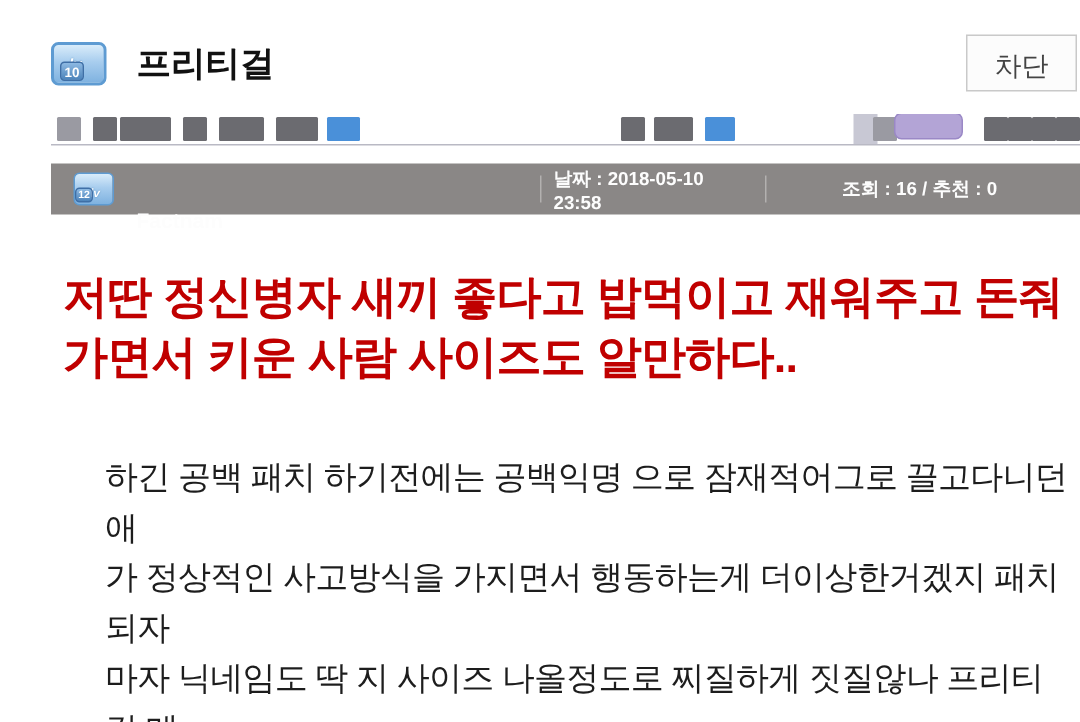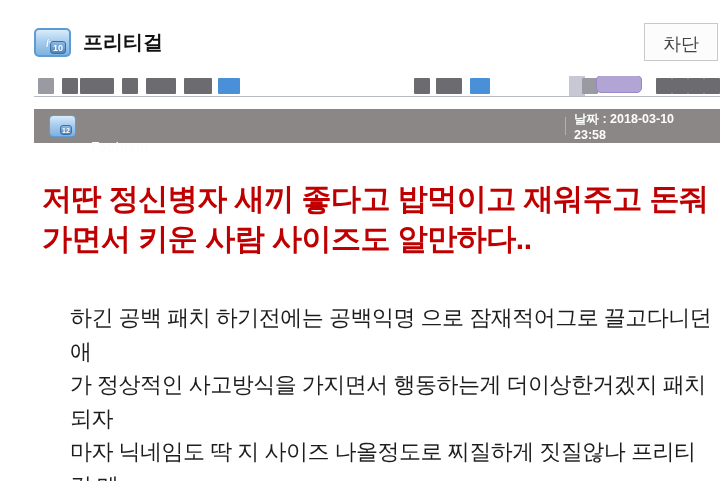--- a/index.html
+++ b/index.html
@@ -8,25 +8,25 @@
   .page { position:relative; width:720px; height:481px; background:#fff; }
 
   
   .top-header { position:absolute; top:6px; left:10px; right:10px; height:40px;
                 display:flex; align-items:center; }
   .lv-badge { position:relative; width:37px; height:29px; flex:0 0 auto;
               background:linear-gradient(180deg,#d9ecfa 0%,#a8cdee 45%,#7fb2e0 100%);
               border:2px solid #5e9bd2; border-radius:5px; }
   .lv-badge .lv-txt { position:absolute; top:0px; left:2px; font-size:10px; font-weight:bold;
               color:#ffffff; text-shadow:0 0 1px #4a86bd; font-style:italic; }
-  .lv-badge .lv-num { position:absolute; right:3px; bottom:1px; min-width:16px; height:13px;
+  .lv-badge .lv-num { position:absolute; right:13px; bottom:1px; min-width:16px; height:13px;
               background:linear-gradient(180deg,#8db9e2,#4d84bb); border:1px solid #3f6f a6;
               border:1px solid #3f6fa6; border-radius:3px; color:#fff; font-size:9px;
               font-weight:bold; text-align:center; line-height:12px; padding:0 1px; }
-  .username { font-size:20px; font-weight:bold; color:#111; margin-left:4px; }
+  .username { font-size:23px; font-weight:bold; color:#111; margin-left:12px; }
   .timestamp { font-size:22px; color:#a2a2a2; margin-left:12px; }
   .block-btn { margin-left:auto; width:74px; height:38px; background:#fcfcfc;
                border:1px solid #c9c9c9; color:#444; font-size:18px; cursor:pointer;
                font-family:Liberation Mono, monospace; }
 
   
   .embedded { position:absolute; top:52px; left:10px; width:705px; }
 
   
   .crop-strip { position:relative; height:21px; border-bottom:1px solid #b9b9c4;
@@ -97,21 +97,22 @@
     </div>
 
     <div class="post-bar">
       <div class="bar-left">
         <span class="lv-badge small">
           <span class="lv-txt">lv</span>
           <span class="lv-num">12</span>
         </span>
         <span class="bar-author">Factnam</span>
       </div>
-      <div class="bar-cell date">날짜 : 2018-03-10 23:58</div>
+      <div class="bar-cell date">날짜 : 2018-05-10 23:58</div>
+      <div class="bar-cell views">조회 : 16 / 추천 : 0</div>
     </div>
 
     <div class="post-content">
       <div class="headline">저딴 정신병자 새끼 좋다고 밥먹이고 재워주고 돈줘
 가면서 키운 사람 사이즈도 알만하다..</div>
       <div class="body-text">하긴 공백 패치 하기전에는 공백익명 으로 잠재적어그로 끌고다니던애
 가 정상적인 사고방식을 가지면서 행동하는게 더이상한거겠지 패치되자
 마자 닉네임도 딱 지 사이즈 나올정도로 찌질하게 짓질않나 프리티걸 메
 갈녀랑 욕 성드립 주고 받으면서 은근슬쩍 데이트를 하질않나 누가 익명
 새끼 아니랄까봐 생긴건 생긴데로 좆같은짓만 골라해대질않나 이젠 뭐

